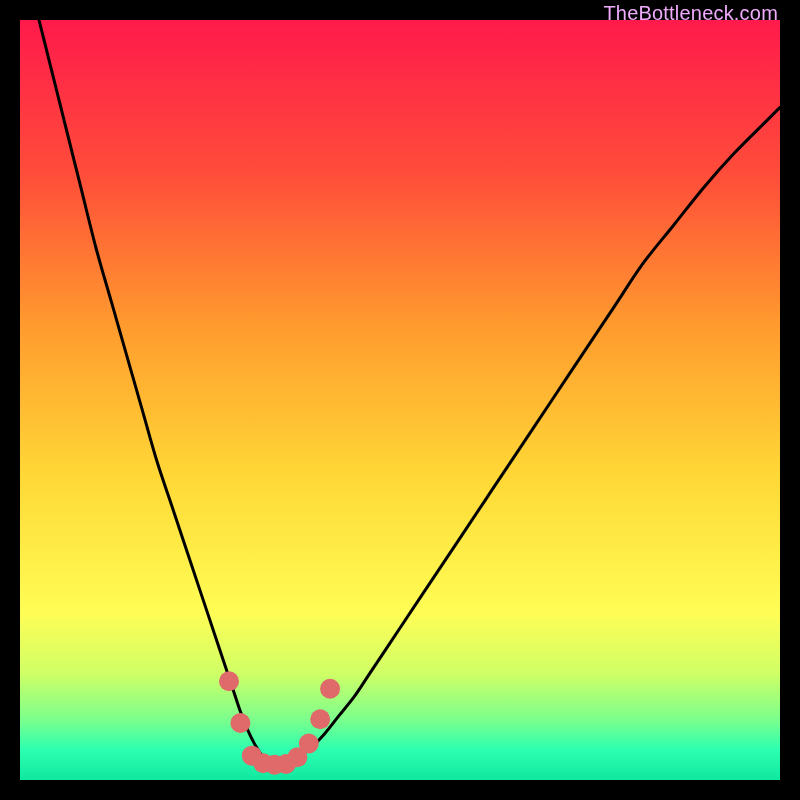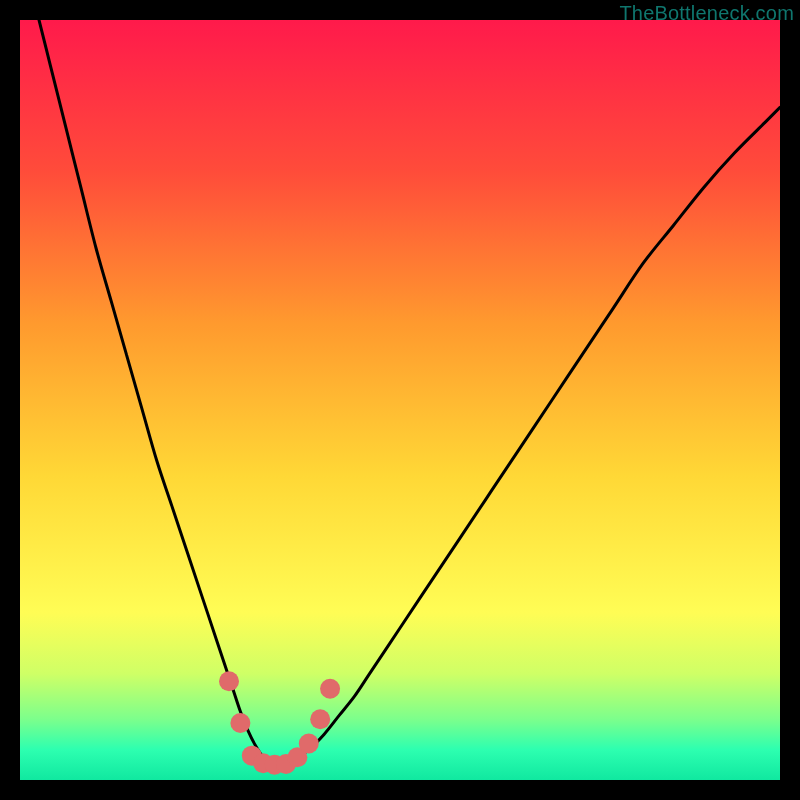--- a/index.html
+++ b/index.html
@@ -22,22 +22,22 @@
   .plot {
     position: absolute;
     left: 0;
     top: 0;
     width: 760px;
     height: 760px;
   }
   .watermark {
     position: absolute;
     top: 2px;
-    right: 6px;
-    color: #0f766e;
+    right: 22px;
+    color: #f0abfc;
     font-size: 20px;
     letter-spacing: 0.2px;
     font-weight: 500;
   }
   svg { display: block; }
 </style>
 </head>
 <body>
 
 <div class="watermark">TheBottleneck.com</div>

